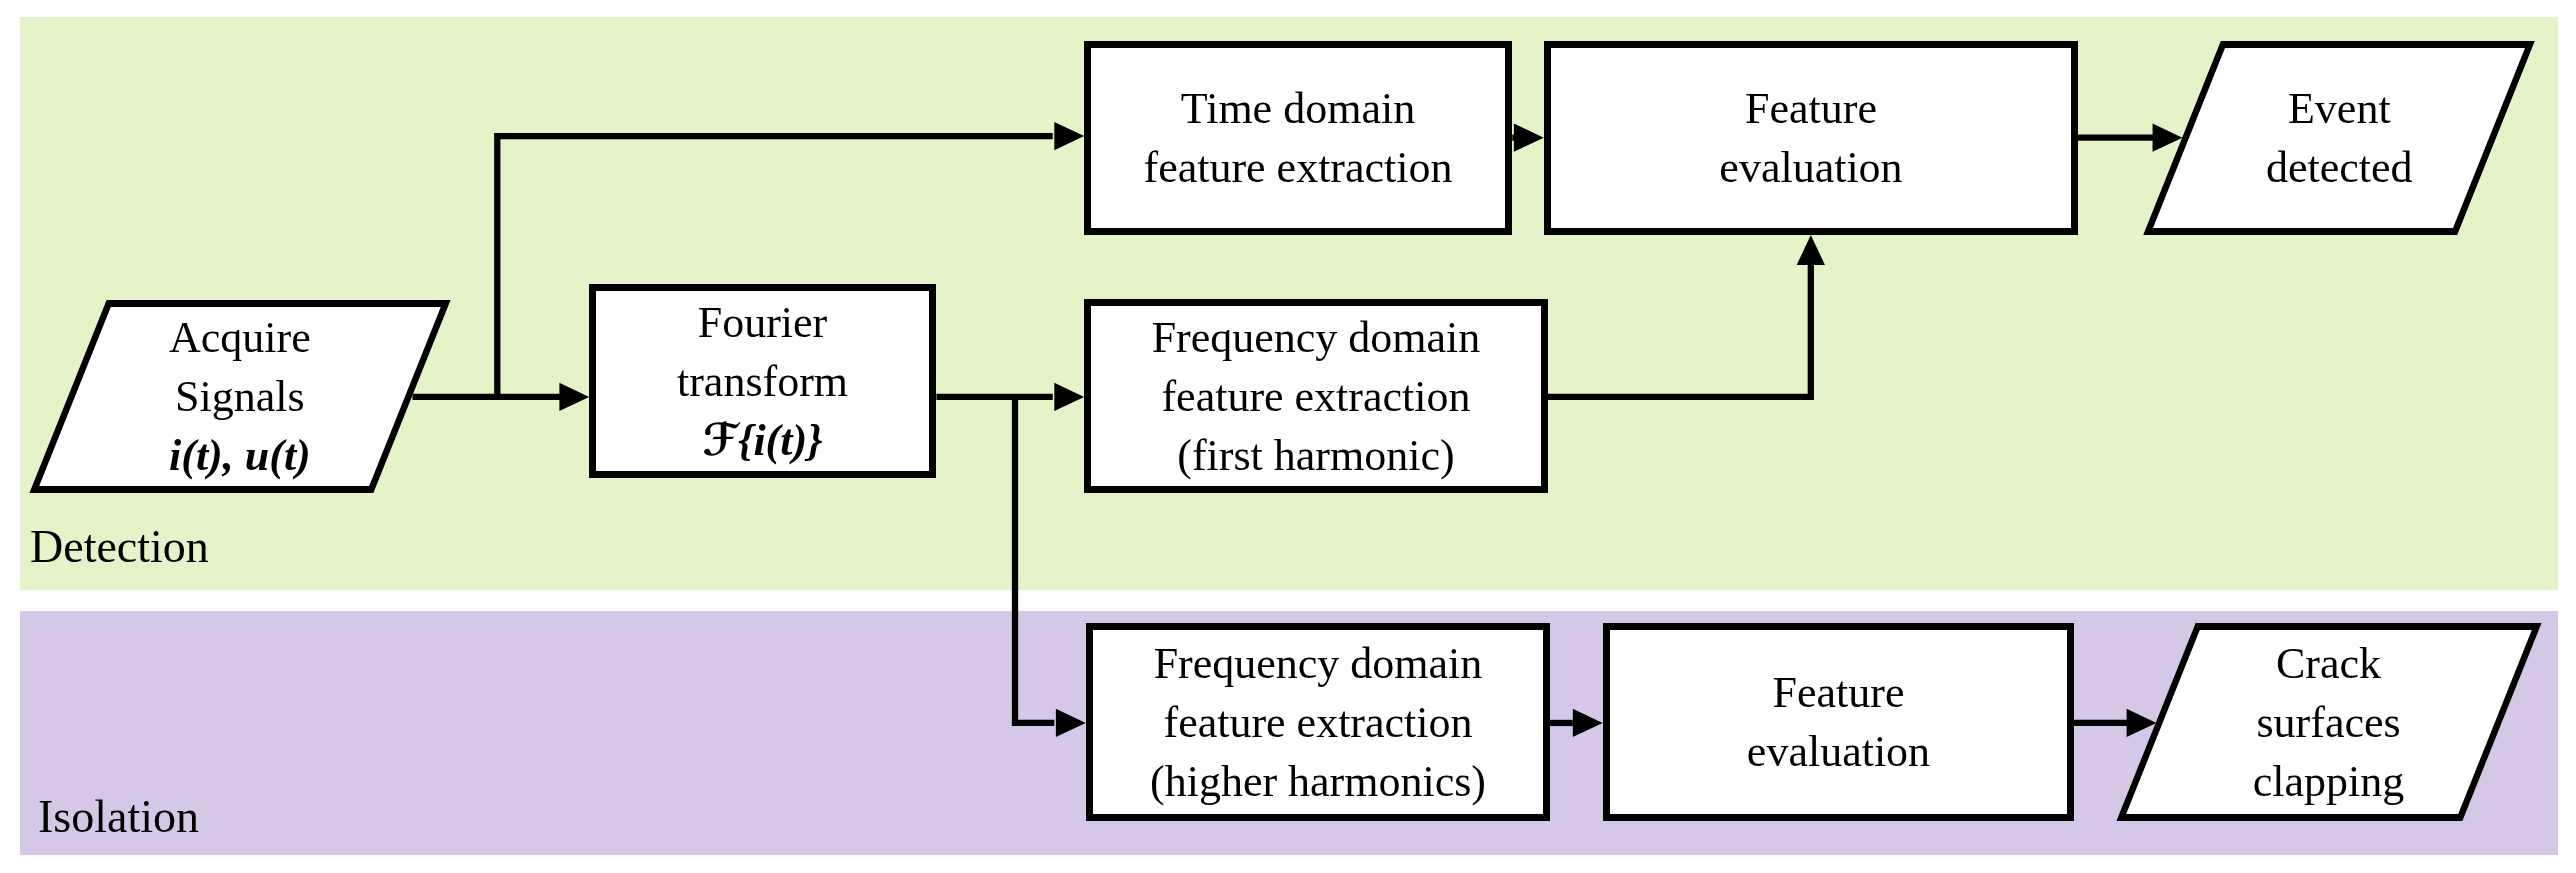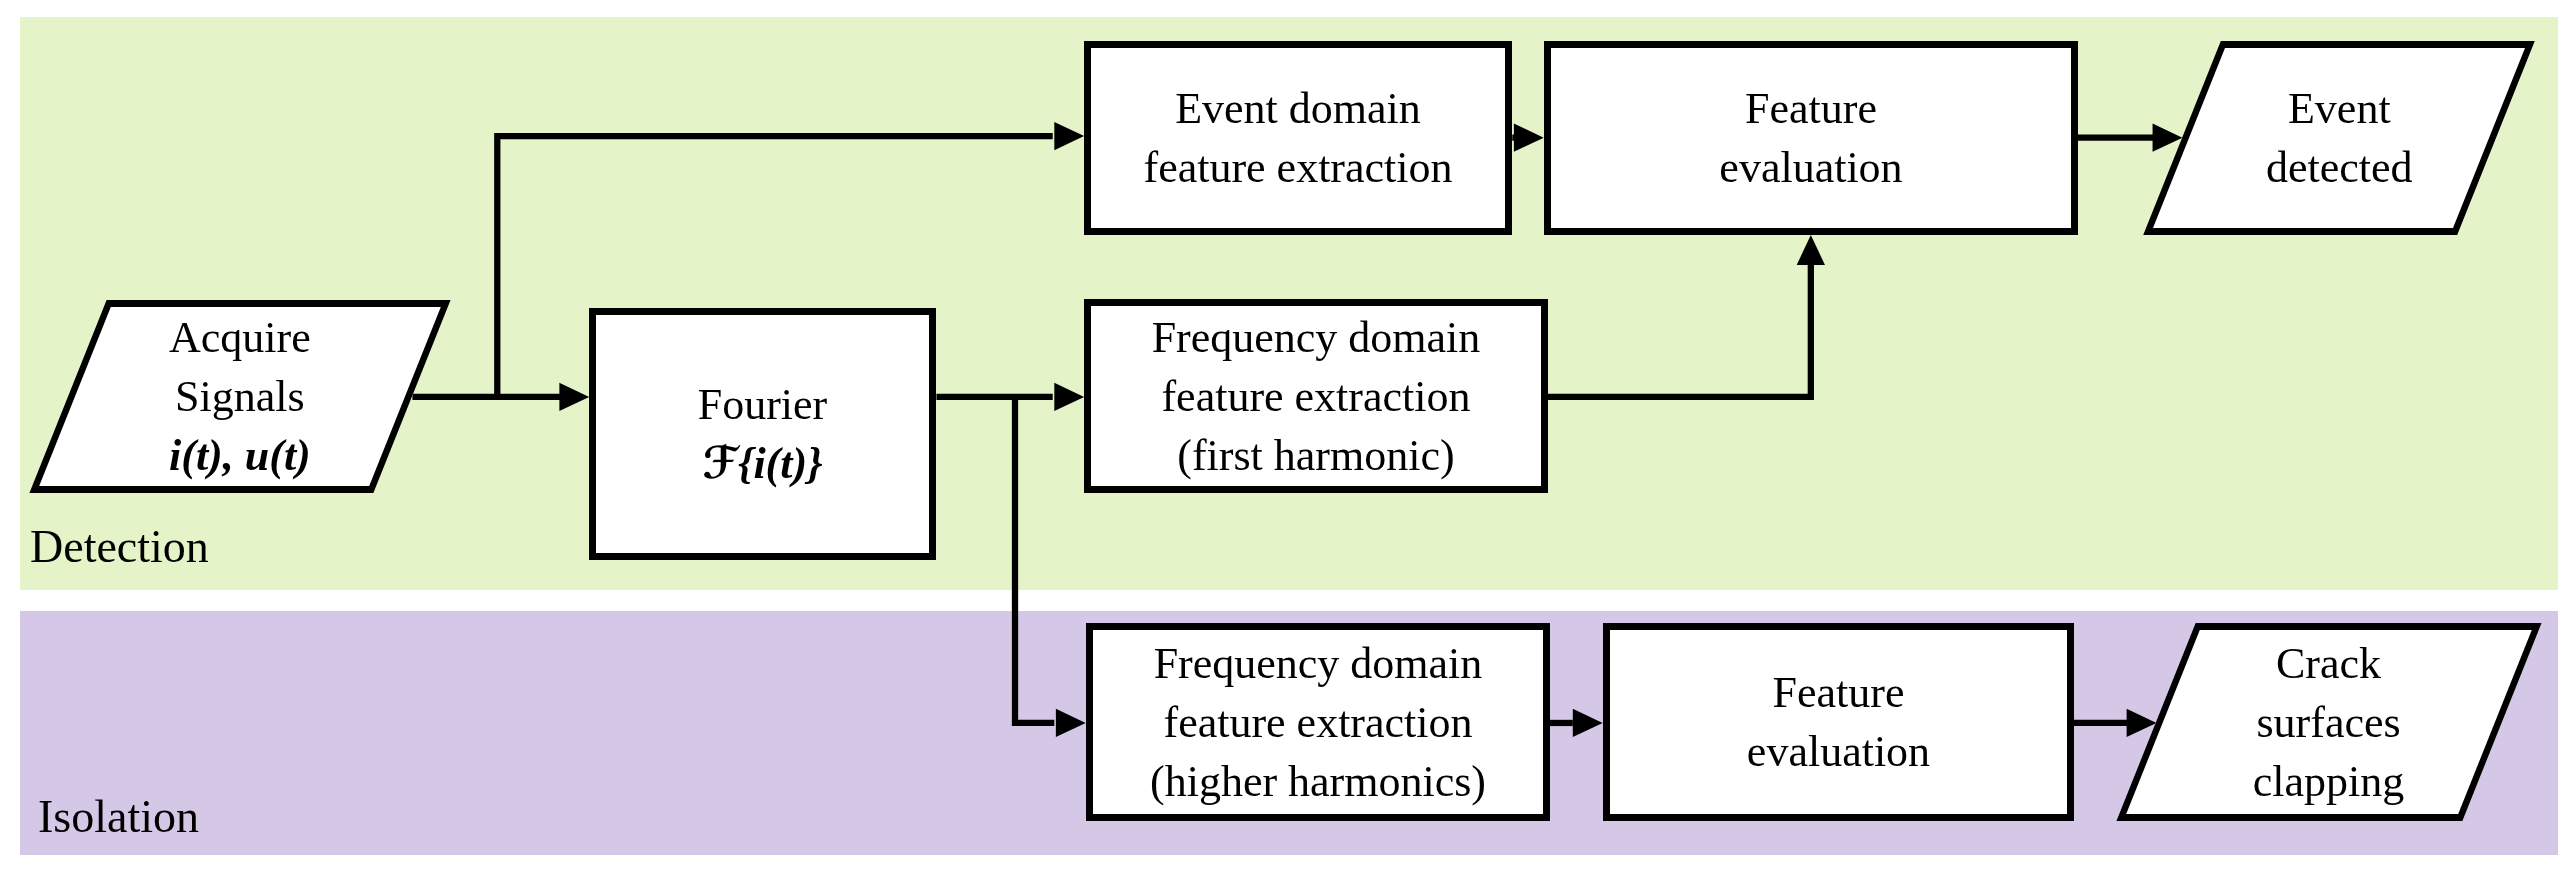--- a/index.html
+++ b/index.html
@@ -50,21 +50,21 @@
   }
   .region-label {
     position: absolute;
     font-weight: normal;
     font-size: 46px;
     line-height: 49px;
   }
 
   
   #node-acquire      { left: 68px;   top: 300px; width: 344px; height: 193px; }
-  #node-fourier      { left: 589px;  top: 308px; width: 347px; height: 252px; }
+  #node-fourier      { left: 589px;  top: 284px; width: 347px; height: 194px; }
   #node-time-domain  { left: 1084px; top: 41px;  width: 428px; height: 194px; }
   #node-freq-first   { left: 1084px; top: 299px; width: 464px; height: 194px; }
   #node-feval-top    { left: 1544px; top: 41px;  width: 534px; height: 194px; }
   #node-event        { left: 2182px; top: 41px;  width: 314px; height: 194px; }
   #node-freq-higher  { left: 1086px; top: 623px; width: 464px; height: 198px; }
   #node-feval-bottom { left: 1603px; top: 623px; width: 471px; height: 198px; }
   #node-crack        { left: 2156px; top: 623px; width: 346px; height: 198px; }
 
   #label-detection { left: 30px; top: 522px; }
   #label-isolation { left: 38px; top: 792px; }
@@ -119,25 +119,26 @@
   <div class="node para" id="node-acquire">
     <div class="inner">
       <div class="label">Acquire</div>
       <div class="label">Signals</div>
       <div class="label math">i(t), u(t)</div>
     </div>
   </div>
 
   <div class="node" id="node-fourier">
     <div class="label">Fourier</div>
+    <div class="label">transform</div>
     <div class="label math">ℱ{i(t)}</div>
   </div>
 
   <div class="node" id="node-time-domain">
-    <div class="label">Event domain
+    <div class="label">Time domain
 feature extraction</div>
   </div>
 
   <div class="node" id="node-freq-first">
     <div class="label">Frequency domain
 feature extraction
 (first harmonic)</div>
   </div>
 
   <div class="node" id="node-feval-top">

